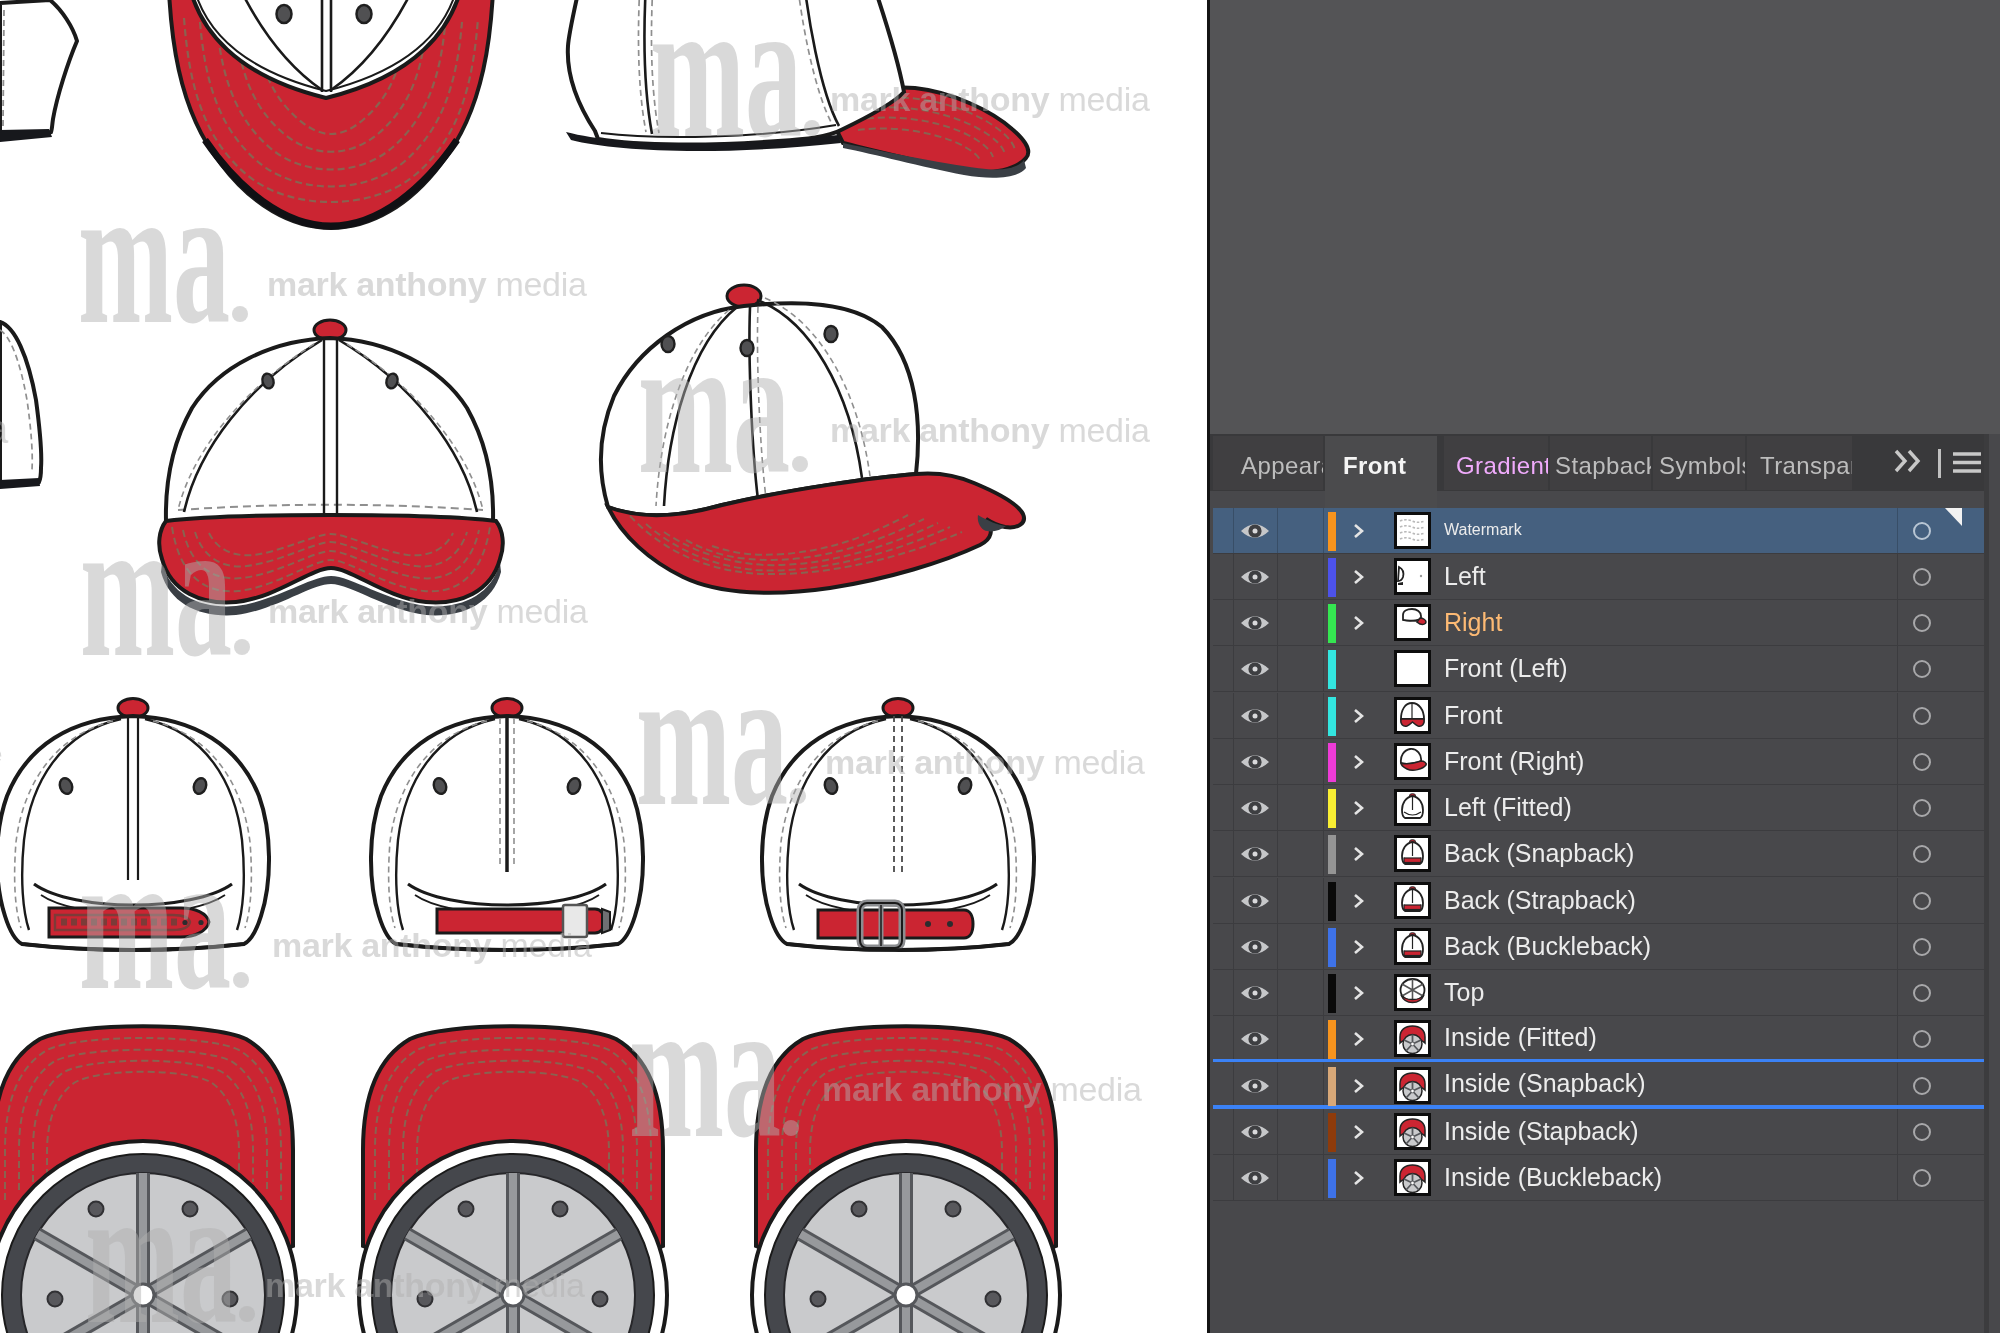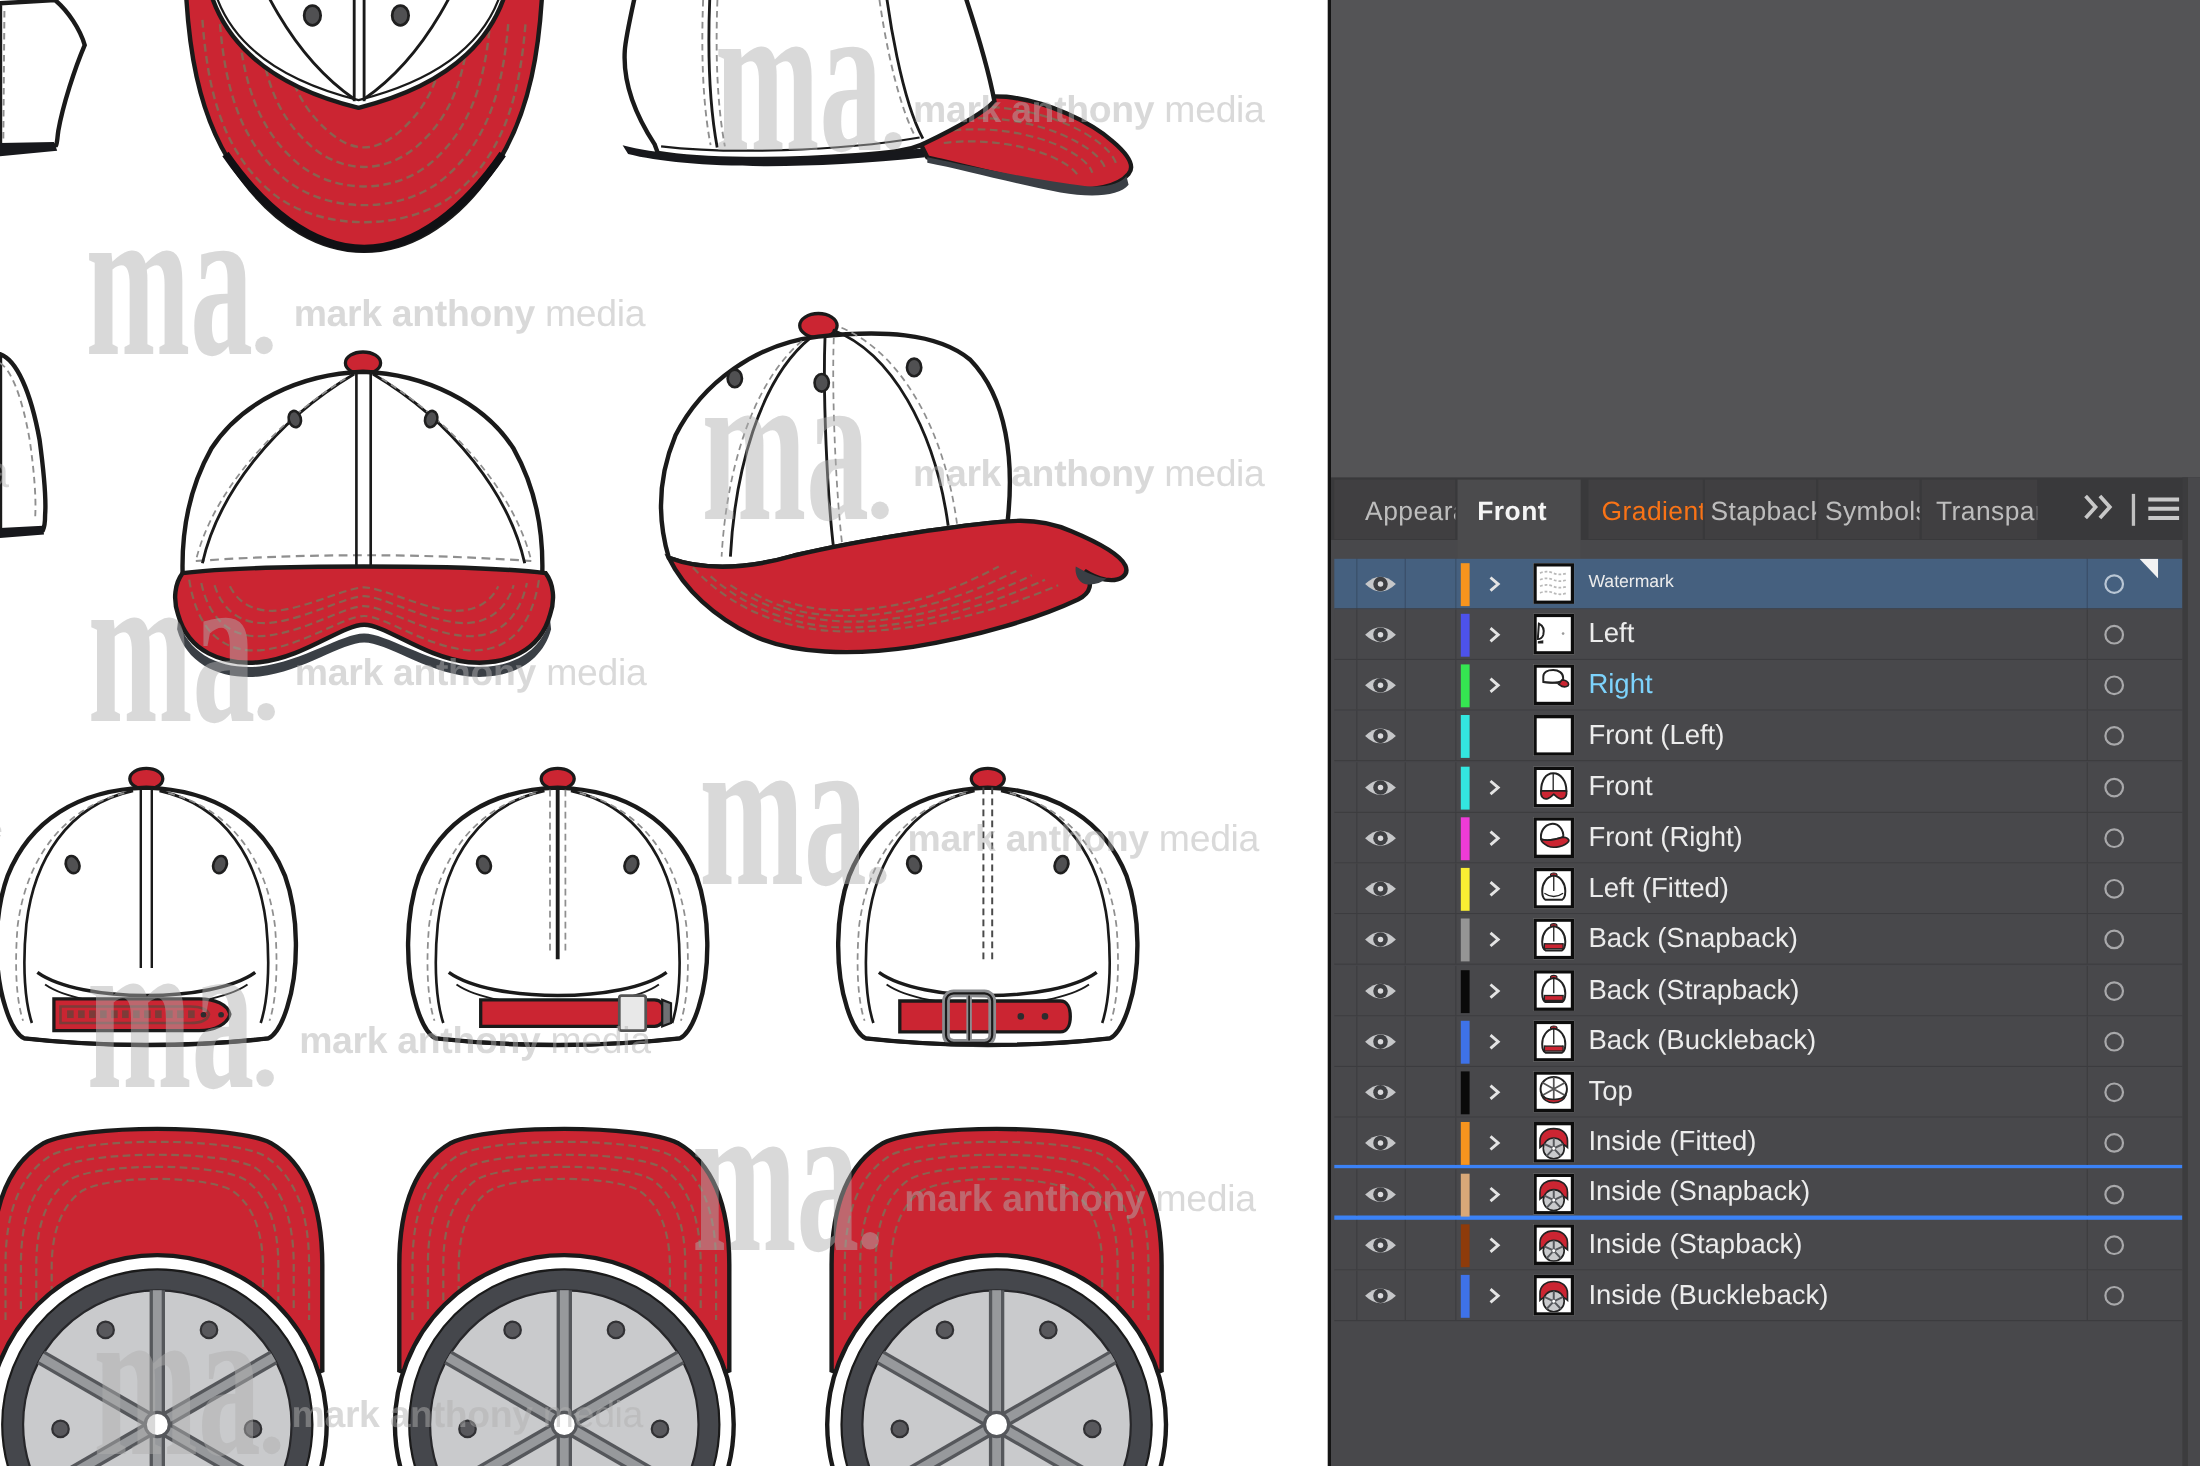--- a/index.html
+++ b/index.html
@@ -294,21 +294,21 @@
       <text x="-14" y="443" font-family="Liberation Sans" font-weight="normal" font-size="40" fill="rgba(175,175,175,0.48)">a</text>
       <text x="-10" y="762" font-family="Liberation Sans" font-weight="normal" font-size="22" fill="rgba(175,175,175,0.48)">e</text>
     </svg>
   </div>
 <div style="position:absolute;left:1207px;top:0;width:4px;height:1333px;background:#141414"></div>
 <div id="panel"></div>
 <div style="position:absolute;left:1210px;top:434px;width:790px;height:57px;background:#39393b"></div>
 <div style="position:absolute;left:1210px;top:491px;width:790px;height:842px;background:#48484b"></div>
 <div style="position:absolute;left:1213px;top:436px;width:110px;height:54px;background:#403f41;overflow:hidden;white-space:nowrap;color:#bdbdbd;font-weight:400;font-size:24px;letter-spacing:0.4px;padding:16px 0 0 28px;box-sizing:border-box">Appearance</div>
 <div style="position:absolute;left:1325px;top:436px;width:112px;height:72px;background:#4b4b4d;overflow:hidden;white-space:nowrap;color:#f5f5f5;font-weight:700;font-size:24px;letter-spacing:0.4px;padding:16px 0 0 18px;box-sizing:border-box">Front</div>
-<div style="position:absolute;left:1444px;top:436px;width:104px;height:54px;background:#403f41;overflow:hidden;white-space:nowrap;color:#f97316;font-weight:400;font-size:24px;letter-spacing:0.4px;padding:16px 0 0 12px;box-sizing:border-box">Gradient</div>
+<div style="position:absolute;left:1444px;top:436px;width:104px;height:54px;background:#403f41;overflow:hidden;white-space:nowrap;color:#f0abfc;font-weight:400;font-size:24px;letter-spacing:0.4px;padding:16px 0 0 12px;box-sizing:border-box">Gradient</div>
 <div style="position:absolute;left:1550px;top:436px;width:101px;height:54px;background:#403f41;overflow:hidden;white-space:nowrap;color:#bdbdbd;font-weight:400;font-size:24px;letter-spacing:0.4px;padding:16px 0 0 5px;box-sizing:border-box">Stapback</div>
 <div style="position:absolute;left:1653px;top:436px;width:92px;height:54px;background:#403f41;overflow:hidden;white-space:nowrap;color:#bdbdbd;font-weight:400;font-size:24px;letter-spacing:0.4px;padding:16px 0 0 6px;box-sizing:border-box">Symbols</div>
 <div style="position:absolute;left:1747px;top:436px;width:105px;height:54px;background:#403f41;overflow:hidden;white-space:nowrap;color:#bdbdbd;font-weight:400;font-size:24px;letter-spacing:0.4px;padding:16px 0 0 13px;box-sizing:border-box">Transparency</div>
 <svg width="40" height="32" viewBox="0 0 40 32" style="position:absolute;left:1893px;top:447px">
     <path d="M3,4 L12,14 L3,24 M16,4 L25,14 L16,24" fill="none" stroke="#c8c8c8" stroke-width="3.4"></path>
   </svg>
 <div style="position:absolute;left:1938px;top:449px;width:3px;height:29px;background:#c0c0c0"></div>
 <svg width="30" height="26" viewBox="0 0 30 26" style="position:absolute;left:1952px;top:451px">
     <path d="M1,3 L29,3 M1,11.5 L29,11.5 M1,20 L29,20" stroke="#c8c8c8" stroke-width="3.6"></path>
   </svg>
@@ -372,21 +372,21 @@
       </svg></span>
     <i style="position:absolute;left:115px;top:4px;width:8px;height:39px;background:#35e651"></i>
     <svg width="14" height="16" viewBox="0 0 14 16" style="position:absolute;left:138px;top:15px">
       <path d="M4,2 L11,8 L4,14" fill="none" stroke="#e4e4e4" stroke-width="2.6"></path>
     </svg>
     <span style="position:absolute;left:181px;top:4px;width:31px;height:31px;background:#fff;border:3px solid #0d0d0d;display:block"><svg width="31" height="31" viewBox="0 0 31 31">
         <path d="M6,8 C6,4 10,2 15,2 C20,2 24,5 24,9 L24,12 C18,14 10,14 6,13 Z" fill="#fff" stroke="#222" stroke-width="1.8"></path>
         <path d="M23,11 C26,11 29,13 29,15 C29,17 26,18 23,17 L20,15 Z" fill="#cb2532" stroke="#222" stroke-width="1.5"></path>
         <path d="M6,13 L20,14" stroke="#222" stroke-width="1.5"></path>
       </svg></span>
-    <span style="position:absolute;left:231px;top:0;height:100%;display:flex;align-items:center;color:#7dd3fc;font-size:25px;letter-spacing:0px;white-space:nowrap">Right</span>
+    <span style="position:absolute;left:231px;top:0;height:100%;display:flex;align-items:center;color:#fdba74;font-size:25px;letter-spacing:0px;white-space:nowrap">Right</span>
     <i style="position:absolute;left:700px;top:14px;width:18px;height:18px;border:2px solid #a8a8aa;border-radius:50%;box-sizing:border-box"></i>
   </div>
 <div style="position:absolute;left:1213px;top:646.2px;width:771px;height:46.2px;background:#48484b;border-bottom:1px solid #3c3c3f;box-sizing:border-box">
     <i style="position:absolute;left:20px;top:0;width:1px;height:100%;background:#3c3c3f"></i>
     <i style="position:absolute;left:64px;top:0;width:1px;height:100%;background:#3c3c3f"></i>
     <i style="position:absolute;left:110px;top:0;width:1px;height:100%;background:#3c3c3f"></i>
     <i style="position:absolute;left:684px;top:0;width:1px;height:100%;background:#3c3c3f"></i>
     <span style="position:absolute;left:27px;top:12px"><svg width="30" height="22" viewBox="0 0 30 22">
         <path d="M1,11 Q15,-2.5 29,11 Q15,24.5 1,11 Z" fill="#c6c7c9"></path>
         <circle cx="15" cy="11" r="6.6" fill="#3e3f42"></circle>

